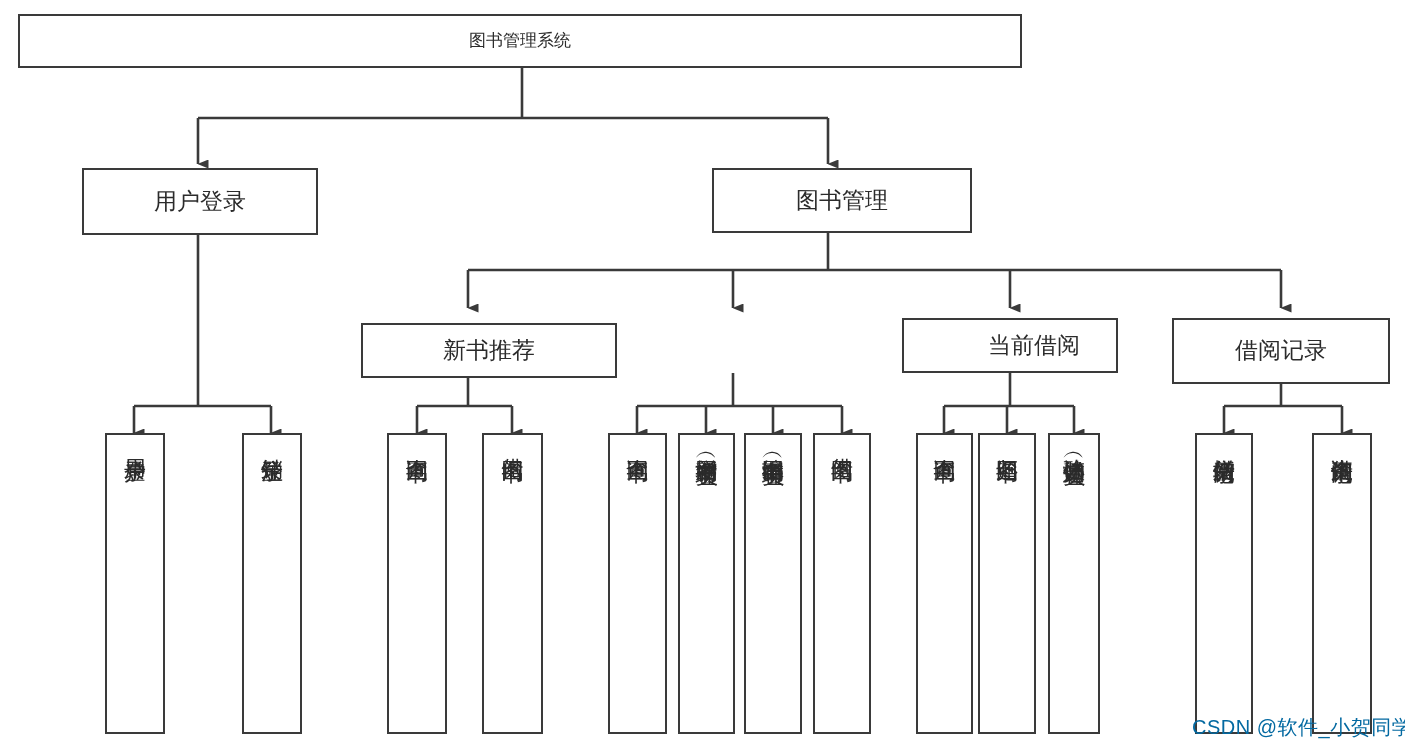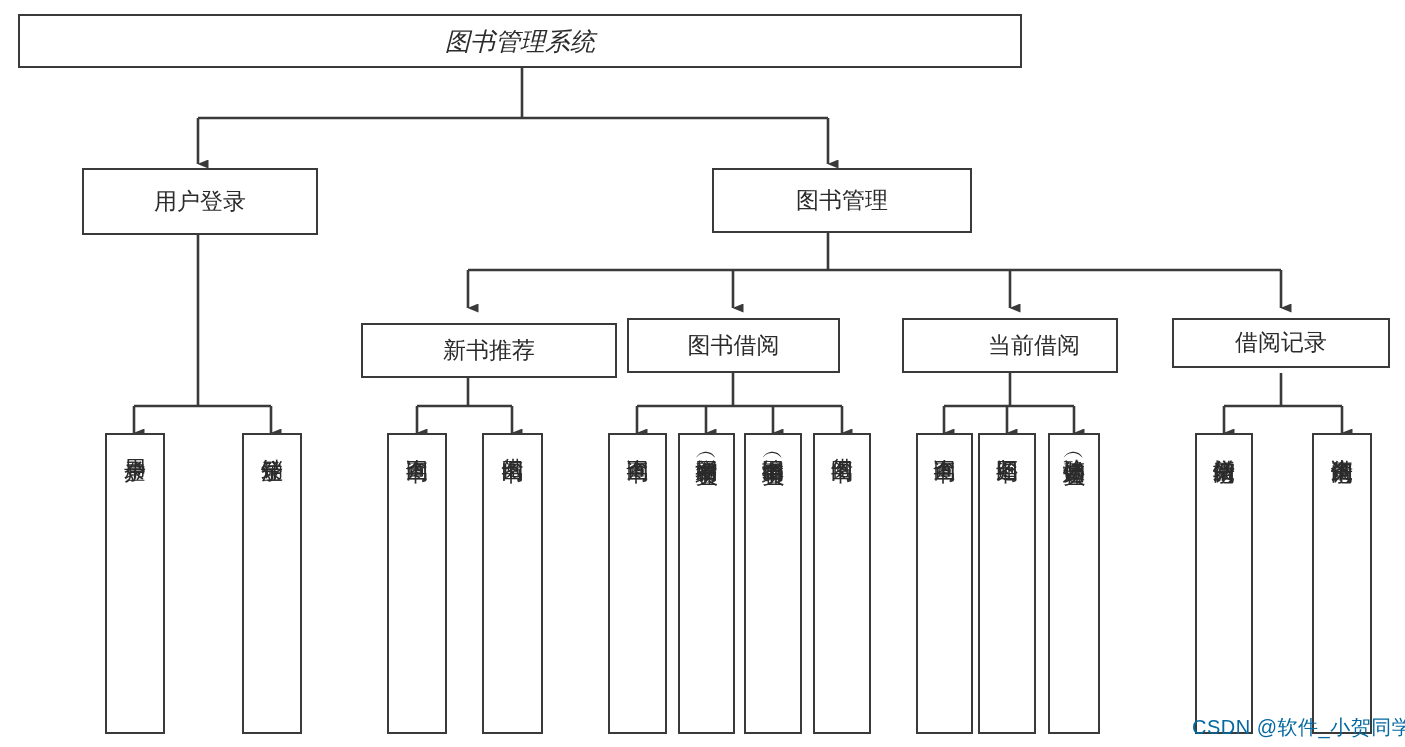--- a/index.html
+++ b/index.html
@@ -40,22 +40,21 @@
     display: block;
     text-align: center;
     line-height: 1.12;
     white-space: pre-line;
   }
   
   .node.horiz .label {
     font-size: 23px;
   }
   .node.root .label {
-    font-size: 25px;
-    font-style: italic;
+    font-size: 17px;
   }
   
   .node.vert {
     align-items: flex-start;
     justify-content: center;
     padding-top: 6px;
   }
   .node.vert .label {
     writing-mode: vertical-rl;
     text-orientation: upright;
@@ -133,27 +132,24 @@
   <div class="node horiz" style="left:82px; top:168px; width:236px; height:67px;">
     <span class="label">用户登录</span>
   </div>
   <div class="node horiz" style="left:712px; top:168px; width:260px; height:65px;">
     <span class="label">图书管理</span>
   </div>
 
   <div class="node horiz" style="left:361px; top:323px; width:256px; height:55px;">
     <span class="label">新书推荐</span>
   </div>
-  <div class="node horiz" style="left:627px; top:318px; width:213px; height:55px;">
-    <span class="label">图书借阅</span>
-  </div>
   <div class="node horiz" style="left:902px; top:318px; width:216px; height:55px;padding-left:48px;">
     <span class="label">当前借阅</span>
   </div>
-  <div class="node horiz" style="left:1172px; top:318px; width:218px; height:50px;">
+  <div class="node horiz" style="left:1172px; top:318px; width:218px; height:66px;">
     <span class="label">借阅记录</span>
   </div>
 
   <div class="node vert" style="left:105px; top:433px; width:60px; height:301px;">
     <span class="label">用户登录</span>
   </div>
   <div class="node vert" style="left:242px; top:433px; width:60px; height:301px;">
     <span class="label">注销登录</span>
   </div>
   <div class="node vert" style="left:387px; top:433px; width:60px; height:301px;">

